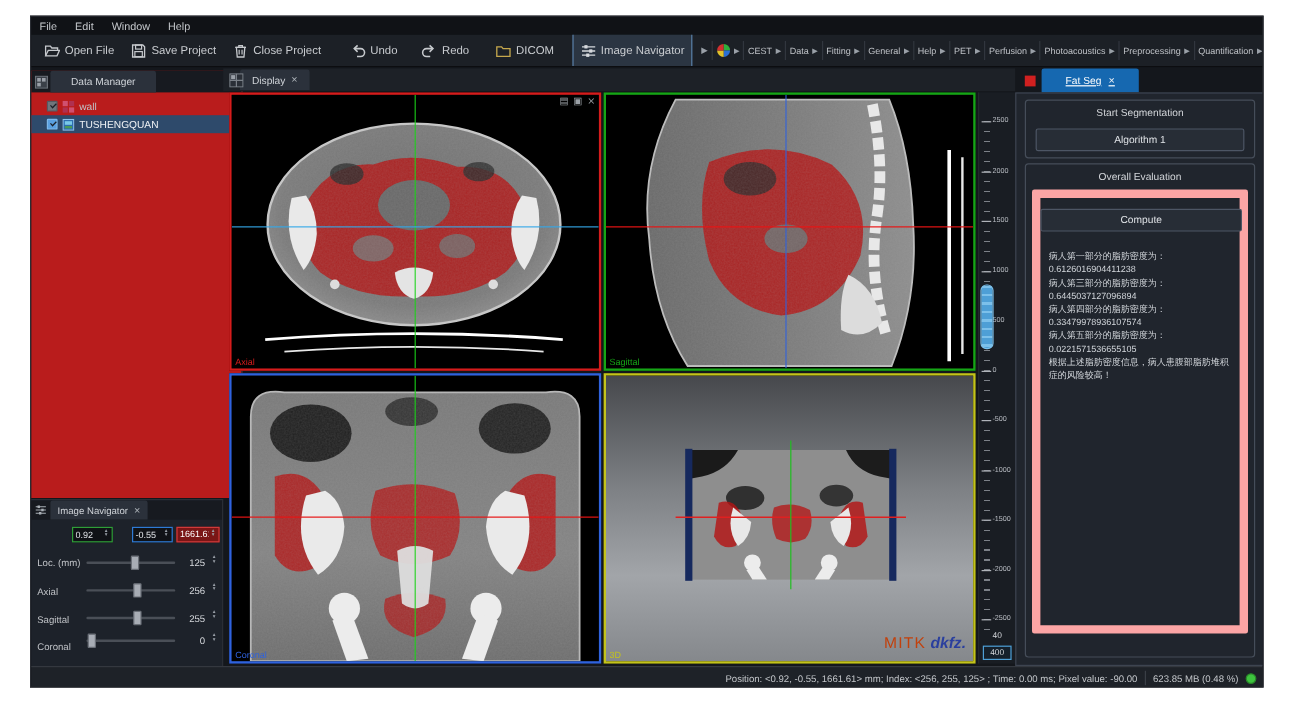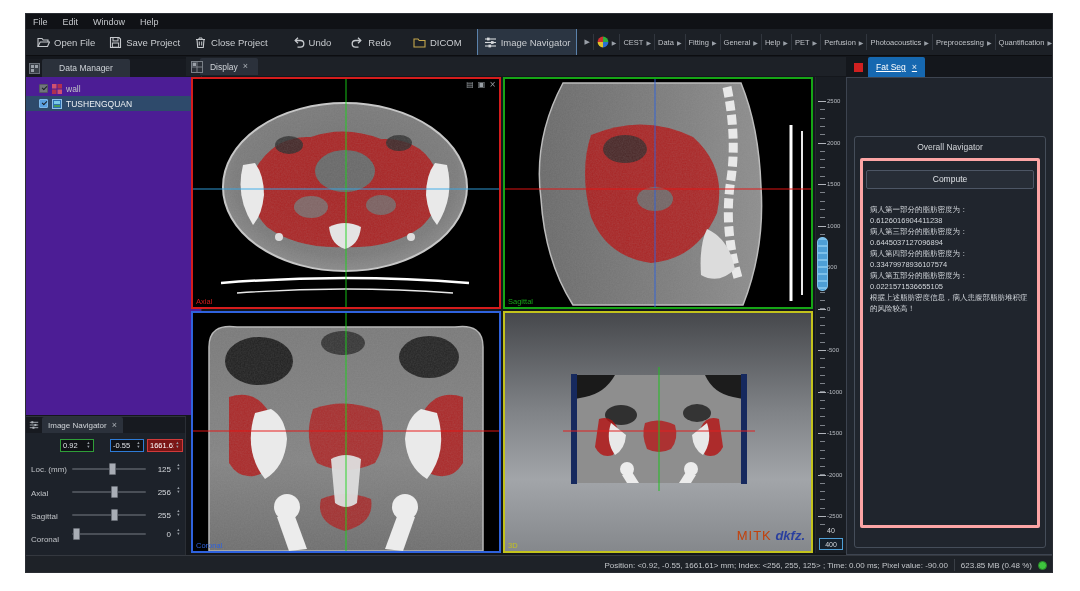--- a/index.html
+++ b/index.html
@@ -20,21 +20,21 @@
   .pm { display:flex; align-items:center; padding:0 3px; border-left:1px solid #31363e; height:16px; }
   .pm .arr { font-size:6px; color:#9aa0a8; margin-left:3px; }
   .chev { font-size:7px; color:#9aa0a8; padding:0 3px; }
 
   
   .tabbar-icon { display:inline-block; }
   .ptab { display:flex; align-items:center; justify-content:center; background:#2b313b; color:#cfd3d8; font-size:8.5px; border-radius:2px 2px 0 0; gap:5px; }
   .closex { font-size:9px; color:#aab0b6; line-height:1; }
 
   
-  .dm { position:absolute; left:0; top:45px; width:176px; height:356px; background:#4c1d95; border-right:1px solid #2a2e35; }
+  .dm { position:absolute; left:0; top:45px; width:176px; height:356px; background:#b91c1c; border-right:1px solid #2a2e35; }
   .dm-tabbar { position:absolute; left:0; top:0; width:100%; height:18px; background:#171a20; display:flex; align-items:center; }
   .dm-tab { width:88px; height:18px; margin-left:16px; }
   .dm-rows { position:absolute; left:0; top:22px; width:100%; }
   .dm-row { display:flex; align-items:center; gap:4px; height:15px; padding-left:13px; font-size:8.5px; color:#c0c3c7; }
   .dm-row.sel { background:#2e4a6b; color:#eef1f4; }
   .cbx { width:9px; height:9px; border:1px solid #555a62; background:#70757c; border-radius:1px; position:relative; }
   .cbx.blue { background:#5aa0e0; border-color:#7db8ea; }
   .cbx::after { content:""; position:absolute; left:2px; top:1px; width:4px; height:2px; border-left:1.5px solid #1b1f26; border-bottom:1.5px solid #1b1f26; transform:rotate(-45deg); }
 
   
@@ -70,26 +70,26 @@
   .lvl-lab { position:absolute; left:11px; width:20px; font-size:6px; color:#b8bcc2; }
   .lvl-handle { position:absolute; left:1px; top:160px; width:11px; height:54px; border-radius:5px; border:1px solid #7cc0ea;
     background:repeating-linear-gradient(to bottom,#7cc0ea 0 2px,#4e9fd6 2px 7px); }
   .lvl-40 { position:absolute; left:0; top:450px; width:100%; text-align:center; font-size:7px; color:#d5d8dc; }
   .lvl-400 { position:absolute; left:3px; top:461px; width:24px; height:12px; border:1px solid #4e9fd6; background:#15202b; color:#d5d8dc; font-size:7px; text-align:center; line-height:11px; }
 
   
   .fs { position:absolute; left:820px; top:43px; width:208px; height:498px; }
   .fs-tabbar { position:absolute; left:0; top:0; width:100%; height:20px; display:flex; align-items:center; }
   .fs-viewicon { width:9px; height:9px; background:#d02020; margin:0 5px 0 8px; }
-  .fs-tab { height:20px; padding:0 8px; color:#fff; gap:6px;text-decoration:underline; }
+  .fs-tab { height:20px; padding:0 20px; color:#fff; gap:6px;text-decoration:underline; }
   .fs-body { position:absolute; left:0; top:20px; width:100%; height:478px; background:#20252d; border:1px solid #3d4450; }
   .gbox { position:absolute; left:7px; width:192px; border:1px solid #454d59; border-radius:3px; }
   .gbox-title { text-align:center; font-size:8.5px; color:#d3d6da; padding-top:5px; }
   .gbtn { display:block; margin:8px auto 9px auto; width:174px; height:19px; background:#272d36; border:1px solid #4d5665; border-radius:2px; color:#dfe2e6; font-size:8.5px; text-align:center; line-height:17px; }
-  .inner { margin:6px 5px 5px 5px; border:3px solid #fca5a5; border-radius:2px; padding-bottom:6px; min-height:370px; }
+  .inner { margin:6px 5px 5px 5px; border:7px solid #fca5a5; border-radius:2px; padding-bottom:6px; min-height:370px; }
   .results { padding:6px 7px 0 7px; font-size:7.5px; color:#d2d6db; line-height:11px; }
   .results div { white-space:normal; }
 
   
   .statusbar { position:absolute; left:0; top:541px; width:100%; height:19px; background:#1e2228; border-top:1px solid #34383f; display:flex; align-items:center; justify-content:flex-end; gap:6px; padding-right:5px; font-size:8px; color:#c3c6ca; }
   .sb-div { width:1px; height:12px; background:#3a3f46; }
   .sb-dot { width:9px; height:9px; border-radius:50%; background:#3ec43e; border:1px solid #2a8a2a; }
 </style>
 </head>
 <body>
@@ -539,22 +539,26 @@
 
   <div class="fs">
     <div class="fs-tabbar">
       <div class="fs-viewicon"></div>
       <div class="ptab fs-tab" style="background: rgb(22, 104, 176);">
         <span>Fat Seg</span>
         <span class="closex" style="color:#e8eef4;">×</span>
       </div>
     </div>
     <div class="fs-body">
+      <div class="gbox" style="top:5px;height:49px;">
+        <div class="gbox-title">Start Segmentation</div>
+        <button class="gbtn">Algorithm 1</button>
+      </div>
       <div class="gbox" style="top:58px;bottom:6px;">
-        <div class="gbox-title">Overall Navigator</div>
+        <div class="gbox-title">Overall Evaluation</div>
         <div class="inner">
           <button class="gbtn" style="width:168px;margin-top:9px;">Compute</button>
           <div class="results">
             <div>病人第一部分的脂肪密度为：0.6126016904411238</div>
             <div>病人第三部分的脂肪密度为：0.6445037127096894</div>
             <div>病人第四部分的脂肪密度为：0.33479978936107574</div>
             <div>病人第五部分的脂肪密度为：0.0221571536655105</div>
             <div>根据上述脂肪密度信息，病人患腹部脂肪堆积症的风险较高！</div>
           </div>
         </div>

